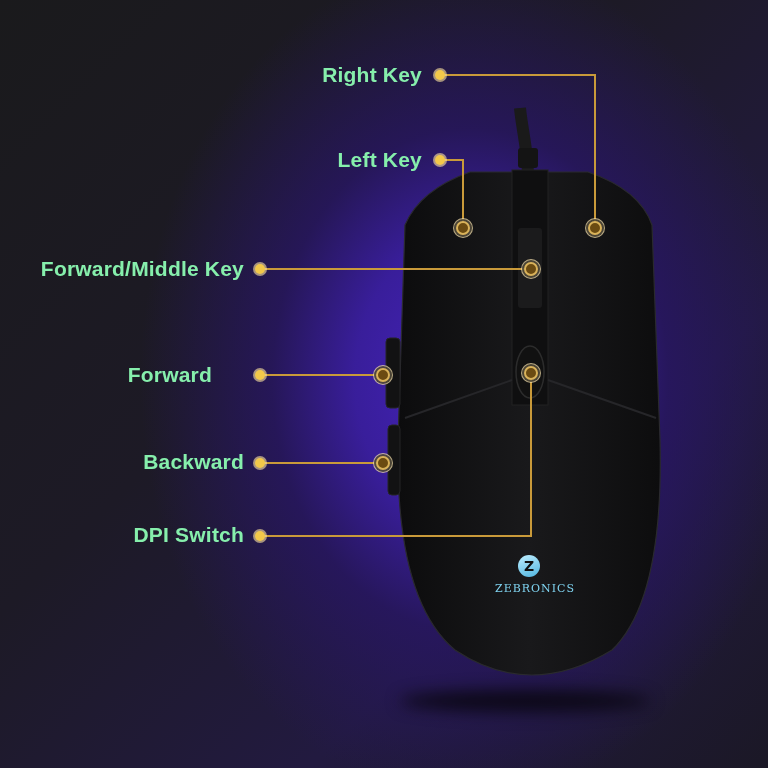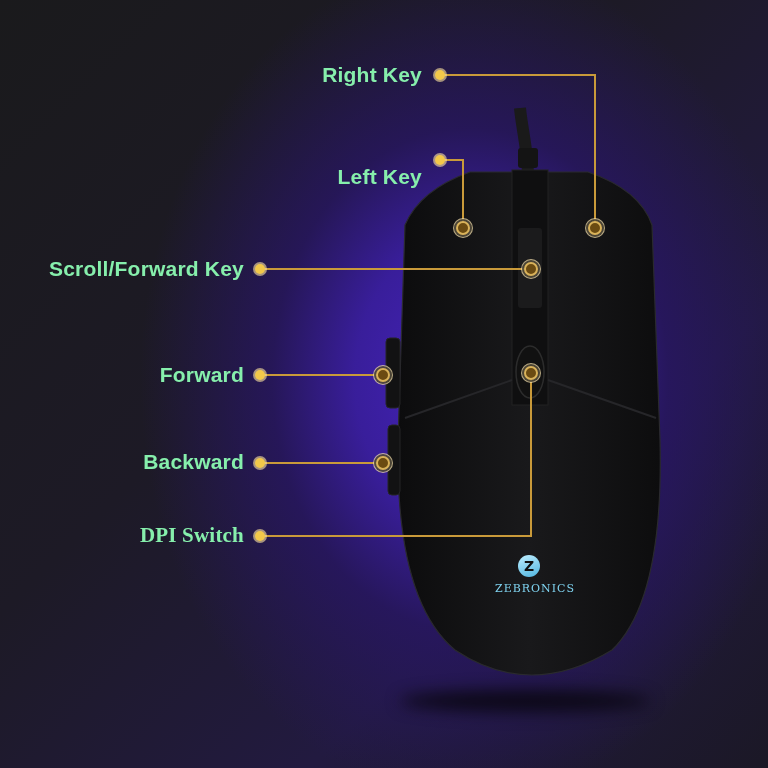--- a/index.html
+++ b/index.html
@@ -64,33 +64,33 @@
 <div class="line" style="left:462px; top:159px; width:2px; height:68px;"></div>
 <div class="line" style="left:262px; top:268px; width:268px; height:2px;"></div>
 <div class="line" style="left:262px; top:374px; width:120px; height:2px;"></div>
 <div class="line" style="left:262px; top:462px; width:120px; height:2px;"></div>
 <div class="line" style="left:262px; top:535px; width:270px; height:2px;"></div>
 <div class="line" style="left:530px; top:374px; width:2px; height:163px;"></div>
 
 <div class="label" style="right:346px; top:63px;">Right Key</div>
 <div class="dot" style="left:435px; top:70px;"></div>
 
-<div class="label" style="right:346px; top:165px;padding-left:48px;">Left Key</div>
+<div class="label" style="right:346px; top:148px;padding-left:48px;">Left Key</div>
 <div class="dot" style="left:435px; top:155px;"></div>
 
-<div class="label" style="right:524px; top:257px;">Scroll/Forward Key</div>
+<div class="label" style="right:524px; top:257px;">Forward/Middle Key</div>
 <div class="dot" style="left:255px; top:264px;"></div>
 
-<div class="label" style="right:524px; top:363px;margin-left:32px;">Forward</div>
+<div class="label" style="right:556px; top:363px;margin-left:32px;">Forward</div>
 <div class="dot" style="left:255px; top:370px;"></div>
 
 <div class="label" style="right:524px; top:450px;">Backward</div>
 <div class="dot" style="left:255px; top:458px;"></div>
 
-<div class="label" style="right:524px; top:523px;font-family:Liberation Serif, serif;">DPI Switch</div>
+<div class="label" style="right:524px; top:523px;">DPI Switch</div>
 <div class="dot" style="left:255px; top:531px;"></div>
 
 <div class="target" style="left:588px; top:221px;"></div>
 <div class="target" style="left:456px; top:221px;"></div>
 <div class="target" style="left:524px; top:262px;"></div>
 <div class="target" style="left:376px; top:368px;"></div>
 <div class="target" style="left:376px; top:456px;"></div>
 <div class="target" style="left:524px; top:366px;"></div>
 
 <div class="brand-logo"></div>

